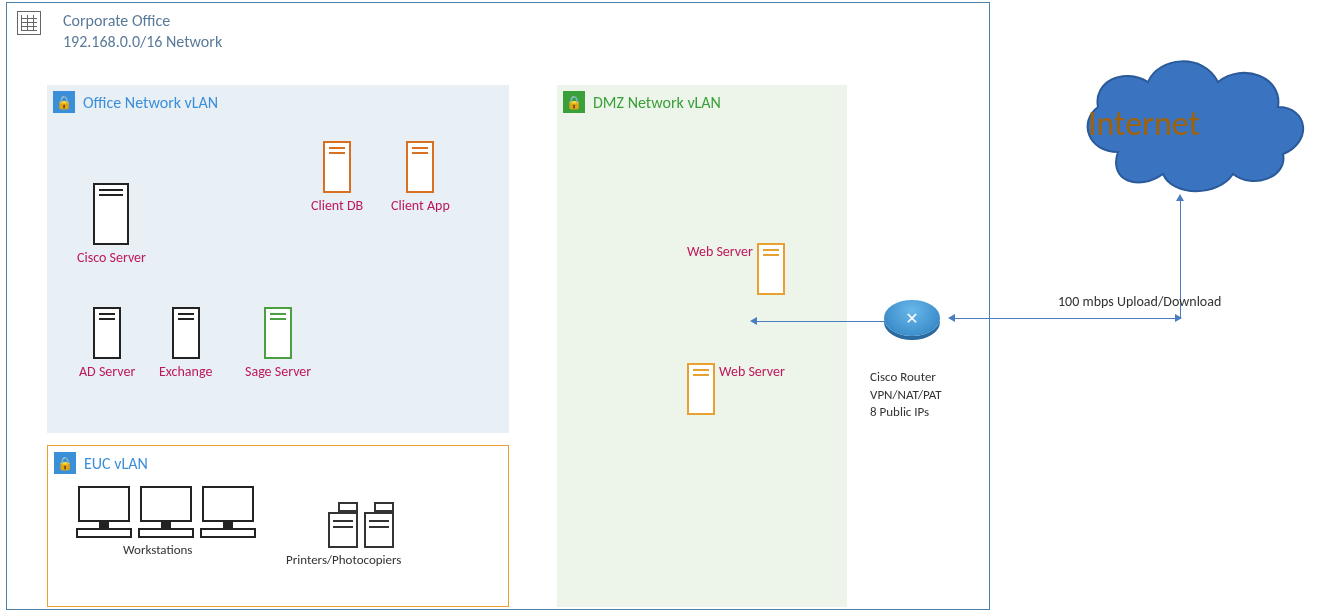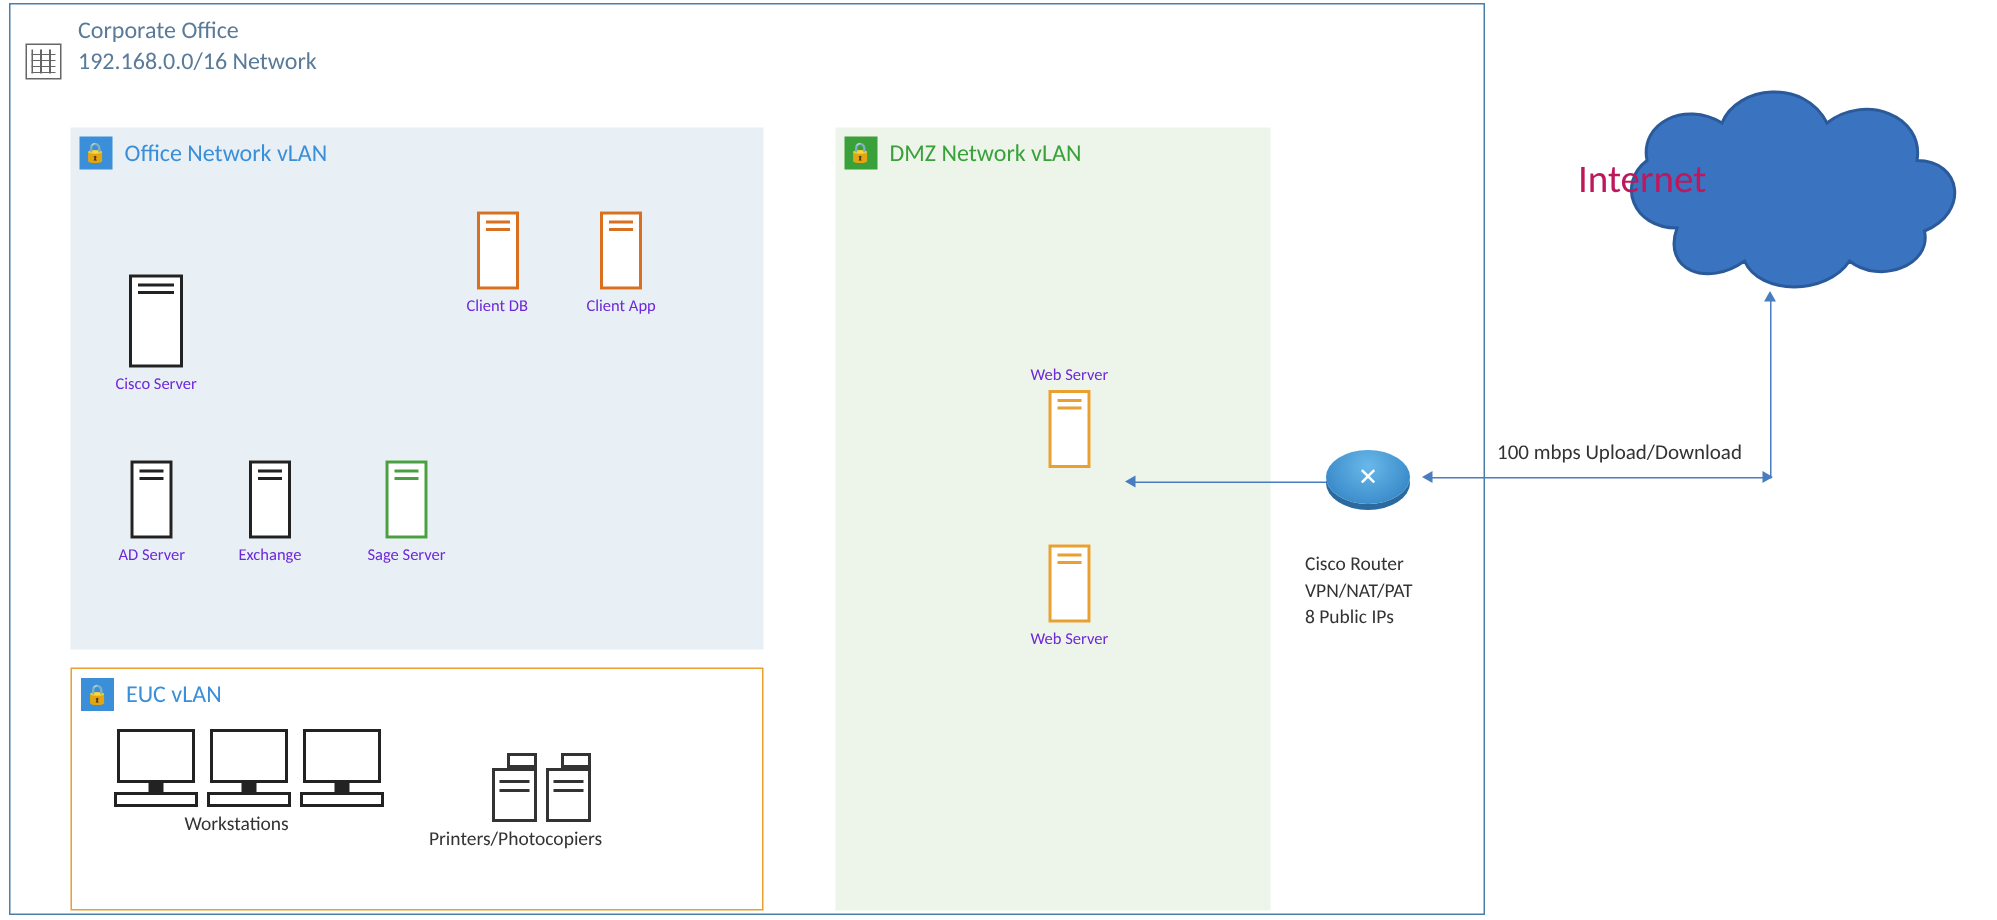--- a/index.html
+++ b/index.html
@@ -1,18 +1,18 @@
 <!DOCTYPE html>
 <html><head>
 <meta charset="utf-8">
 <style>
 *{box-sizing:border-box;margin:0;padding:0}
 body{width:1331px;height:613px;font-family:"Segoe UI",Calibri,Arial,sans-serif;font-size:14px;color:#333;position:relative;background:#fff}
 .corporate{position:absolute;left:6px;top:2px;width:984px;height:608px;border:1px solid #4a7fa8}
-.corp-header{display:flex;align-items:flex-end;padding:8px 10px;gap:11px}
+.corp-header{display:flex;align-items:flex-start;padding:8px 10px;gap:22px}
 .corp-icon{width:24px;height:24px;border:1px solid #666;position:relative;flex-shrink:0}
 .corp-icon::before{content:"";position:absolute;inset:3px;background:repeating-linear-gradient(0deg,#666 0 1px,transparent 1px 4px),repeating-linear-gradient(90deg,#666 0 1px,transparent 1px 6px)}
 .corp-title{color:#5a7a9a;font-size:16px;line-height:1.3}
 
 .backend{position:absolute;left:40px;top:82px;width:462px;height:348px;background:#e8f0f6;border:0}
 .vlan-hdr{display:flex;align-items:center;gap:8px;padding:6px 6px}
 .lock-blue{width:22px;height:22px;background:#3a8fd8;display:flex;align-items:center;justify-content:center;color:#fff;font-size:13px}
 .lock-green{width:22px;height:22px;background:#3aa03a;display:flex;align-items:center;justify-content:center;color:#fff;font-size:13px}
 .vlan-title-blue{color:#3a8fd8;font-size:16px}
 .vlan-title-green{color:#3aa03a;font-size:16px}
@@ -21,21 +21,21 @@
 
 .dmz{position:absolute;left:550px;top:82px;width:290px;height:522px;background:#edf5ea}
 
 .srv{position:absolute;display:flex;flex-direction:column;align-items:center;gap:4px}
 .srv-box{width:28px;height:52px;border:2px solid;position:relative;background:#fff}
 .srv-box::before{content:"";position:absolute;top:4px;left:4px;right:4px;height:2px;background:currentColor}
 .srv-box::after{content:"";position:absolute;top:9px;left:4px;right:4px;height:2px;background:currentColor}
 .srv-black{color:#222}
 .srv-orange{color:#d87020}
 .srv-green{color:#4aa040}
-.srv-lbl{font-size:11px;color:#6d28d9;white-space:nowrap;text-align:center}
+.srv-lbl{font-size:14px;color:#be185d;white-space:nowrap;text-align:center}
 
 .srv-wide{width:36px;height:62px}
 
 .ws-group{position:absolute;left:28px;top:40px;display:flex;gap:6px}
 .ws{width:56px;height:52px;position:relative}
 .ws-mon{width:52px;height:36px;border:2px solid #222;position:absolute;top:0;left:2px}
 .ws-base{width:56px;height:10px;border:2px solid #222;position:absolute;bottom:0;left:0}
 .ws-stand{width:10px;height:6px;background:#222;position:absolute;bottom:10px;left:23px}
 .ws-lbl{position:absolute;left:75px;top:96px;font-size:13px}
 
@@ -47,32 +47,32 @@
 .prn-slot2{width:20px;height:2px;background:#333;position:absolute;top:24px;left:5px}
 .prn-lbl{position:absolute;left:238px;top:106px;font-size:13px}
 
 .router{position:absolute;left:884px;top:300px;display:flex;flex-direction:column;align-items:center;gap:4px}
 .router-icon{width:56px;height:36px;background:radial-gradient(ellipse at 50% 30%,#6ab8ea,#2a7dbf);border-radius:50%;position:relative;box-shadow:0 4px 0 #2a6a9f}
 .router-arrows{position:absolute;inset:0;display:flex;align-items:center;justify-content:center;color:#fff;font-size:16px}
 .router-lbl{font-size:13px;text-align:left;line-height:1.35;position:absolute;left:870px;top:368px;width:110px}
 
 .cloud{position:absolute;left:1068px;top:42px;width:250px;height:160px}
 .cloud svg{width:100%;height:100%}
-.cloud-lbl{position:absolute;left:1052px;top:103px;color:#be185d;font-size:26px;z-index:2}
+.cloud-lbl{position:absolute;left:1088px;top:103px;color:#a16207;font-size:34px;z-index:2}
 
 .arrow{position:absolute;background:#4a7dbf}
 .arrow-h{height:1px}
 .arrow-v{width:1px}
 .ah-l::before{content:"";position:absolute;left:-6px;top:-4px;border:4px solid transparent;border-right:7px solid #4a7dbf}
 .ah-r::after{content:"";position:absolute;right:-6px;top:-4px;border:4px solid transparent;border-left:7px solid #4a7dbf}
 .ah-u::before{content:"";position:absolute;top:-6px;left:-4px;border:4px solid transparent;border-bottom:7px solid #4a7dbf}
 
-.link-lbl{position:absolute;left:998px;top:293px;font-size:14px;}
+.link-lbl{position:absolute;left:1058px;top:293px;font-size:14px;}
 
-.webrow{position:absolute;display:flex;flex-direction:column;align-items:center;gap:4px}
+.webrow{position:absolute;display:flex;flex-direction:row;gap:4px}
 .web-box{width:28px;height:52px;border:2px solid #e8a030;position:relative;background:#fff;color:#e8a030}
 .web-box::before{content:"";position:absolute;top:4px;left:4px;right:4px;height:2px;background:currentColor}
 .web-box::after{content:"";position:absolute;top:9px;left:4px;right:4px;height:2px;background:currentColor}
 </style>
 </head>
 <body>
 
 <div class="corporate">
   <div class="corp-header">
     <div class="corp-icon"></div>

